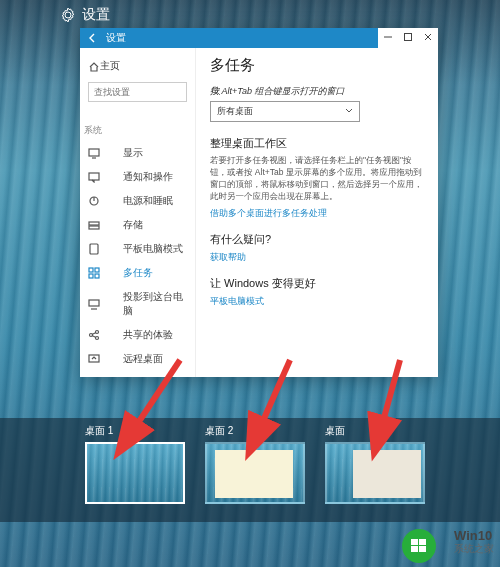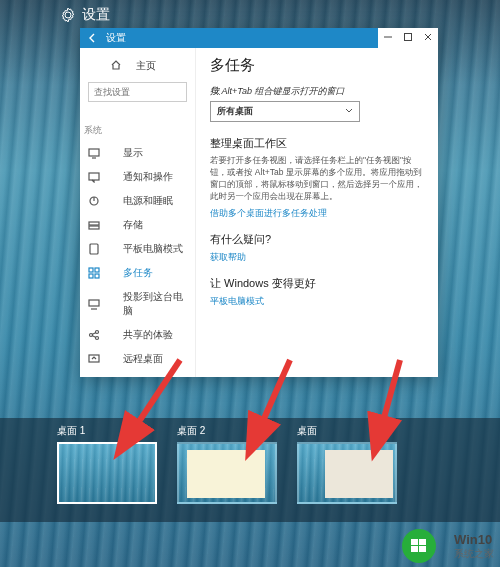--- a/index.html
+++ b/index.html
@@ -48,24 +48,23 @@
   .win-spacer { flex:1; }
   .win-btn { width:20px; height:18px; display:flex; align-items:center; justify-content:center; color:#555; }
   .win-btns { display:flex; background:#fff; margin-right:-4px; height:20px; }
   .win-body { display:flex; }
   .sidebar {
     width:116px;
     border-right:1px solid #eee;
     padding:6px 0;
   }
   .home-row {
-    display:flex; align-items:flex-start; gap:14px;
+    display:flex; align-items:flex-end; gap:0;
     padding:5px 8px;
     color:#333;
-    margin-left:22px;
   }
   .search-box {
     margin:4px 8px 18px 8px;
     border:1px solid #ccc;
     display:flex; align-items:center;
     padding:3px 5px;
     color:#777;
   }
   .search-box input {
     flex:1; border:0; outline:0; font-size:9px; color:#333; background:transparent;
@@ -97,38 +96,37 @@
   .select {
     border:1px solid #999;
     padding:3px 6px;
     font-size:9px;
     width:150px;
     display:flex;
     justify-content:space-between;
     align-items:center;
     color:#333;
     margin-bottom:14px;
-    font-weight:bold;
   }
   .section-title { font-size:11px; color:#222; margin:2px 0 4px 0; }
   .section-desc { font-size:8.5px; color:#555; line-height:1.4; margin-bottom:4px; }
   .link { color:#1e88c7; font-size:9px; margin-bottom:12px; display:block; }
   .overlay-arrows {
     position:absolute;
     left:0; top:0; width:500px; height:567px;
     pointer-events:none;
   }
   .taskview-bar {
     position:absolute;
     left:0; right:0; bottom:45px;
     height:104px;
     background:rgba(20,40,55,0.6);
     display:flex;
     gap:20px;
-    padding:6px 30px 0 57px;
+    padding:6px 30px 0 85px;
   }
   .desk-item { width:100px; }
   .desk-label { color:#fff; font-size:10px; margin-bottom:4px; }
   .desk-thumb {
     width:100px; height:62px;
     border:2px solid rgba(255,255,255,0.3);
     position:relative;
     overflow:hidden;
     background: linear-gradient(180deg,#5ab0d0 0%, #2d7a9a 100%);
   }
@@ -139,21 +137,21 @@
       repeating-linear-gradient(92deg, rgba(255,255,255,0.15) 0px, rgba(0,60,90,0.15) 4px, rgba(180,220,235,0.15) 8px),
       linear-gradient(180deg,#5ab0d0 0%, #2d7a9a 100%);
   }
   .thumb-app {
     position:absolute;
     background:#f5efe0;
   }
   .watermark {
     position:absolute;
     right:6px; bottom:4px;
-    display:flex; align-items:center; gap:18px;
+    display:flex; align-items:flex-start; gap:18px;
     color:#666;
   }
   .wm-logo {
     width:34px; height:34px; border-radius:50%;
     background:#27ae3a;
     display:grid; place-items:center;
   }
   .wm-text { display:flex; flex-direction:column; line-height:1.1; }
   .wm-big { font-size:13px; font-weight:bold; color:#444; }
   .wm-small { font-size:10px; color:#666; }

